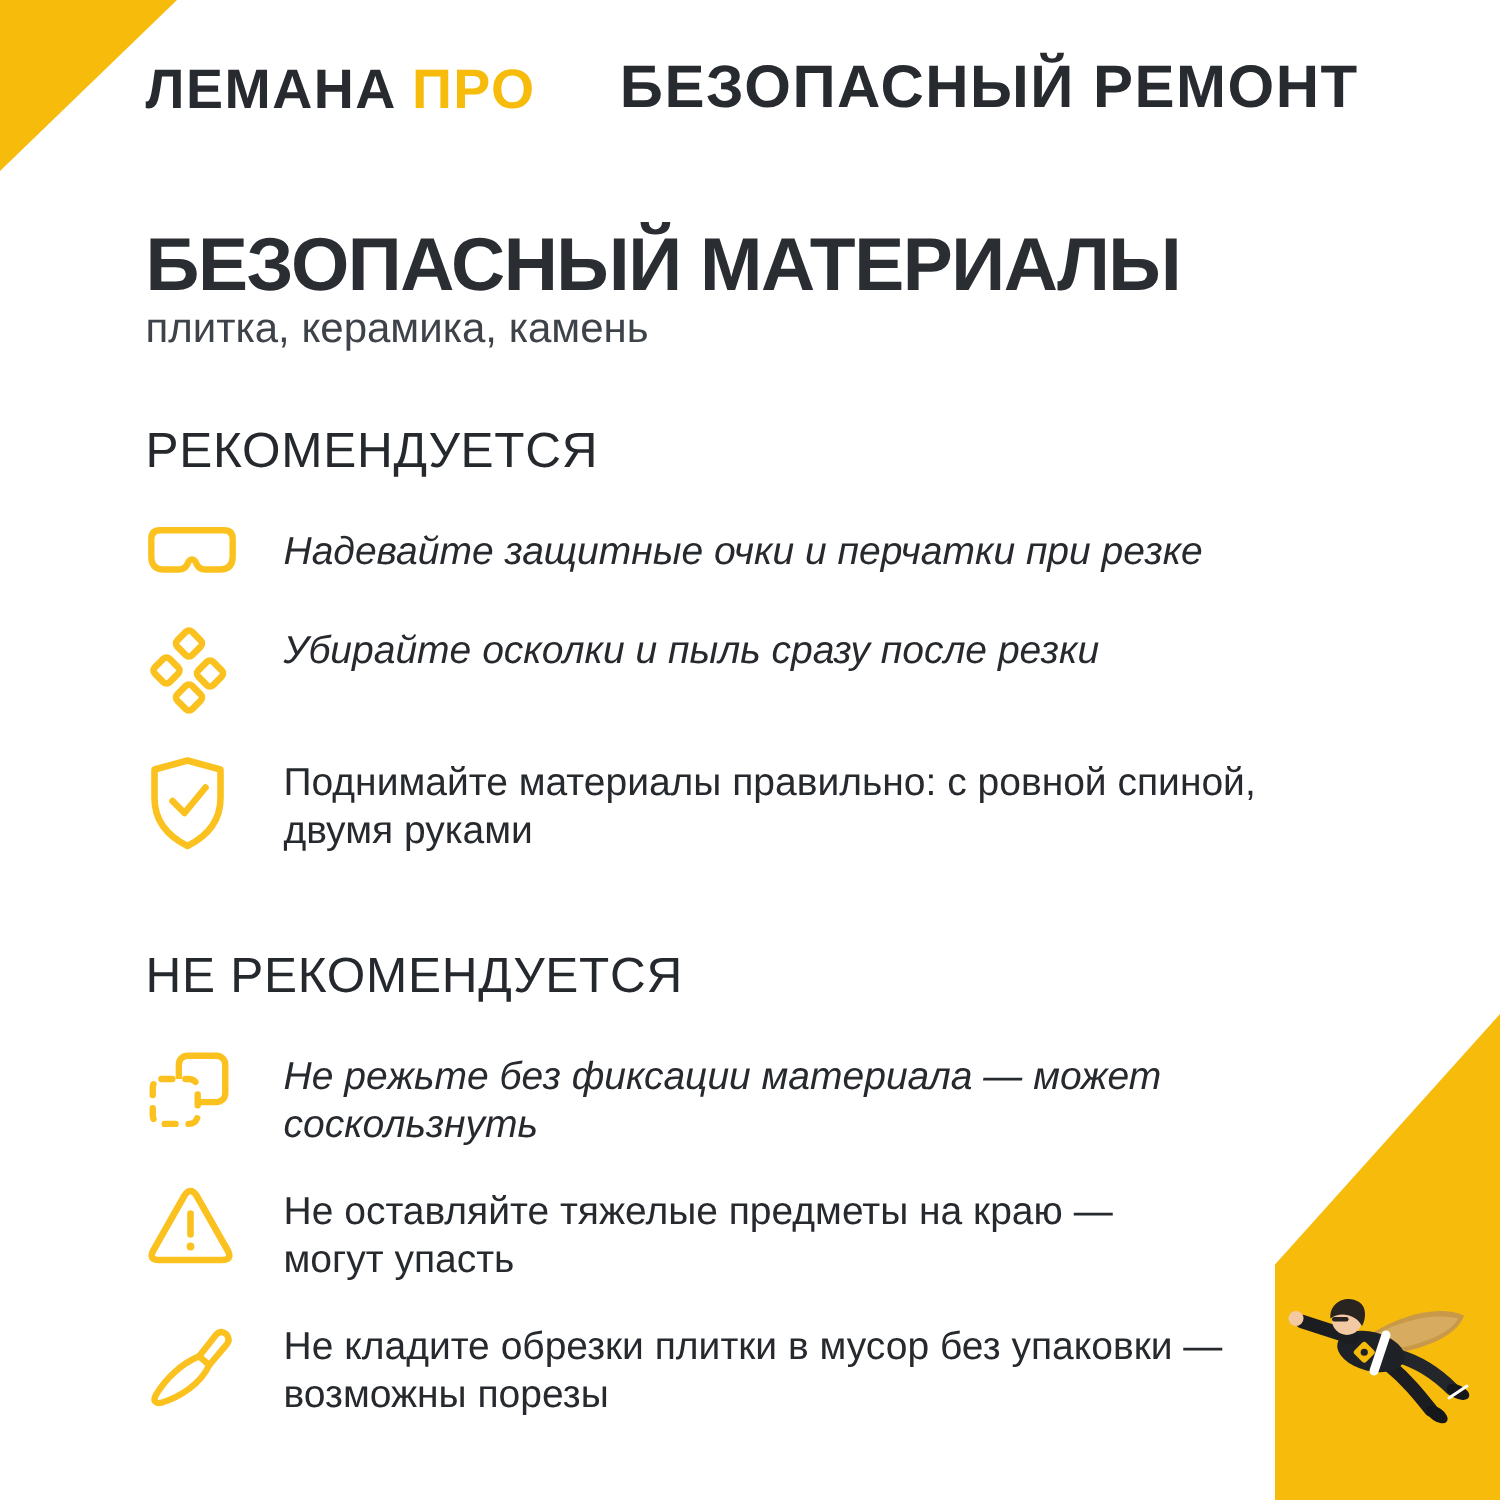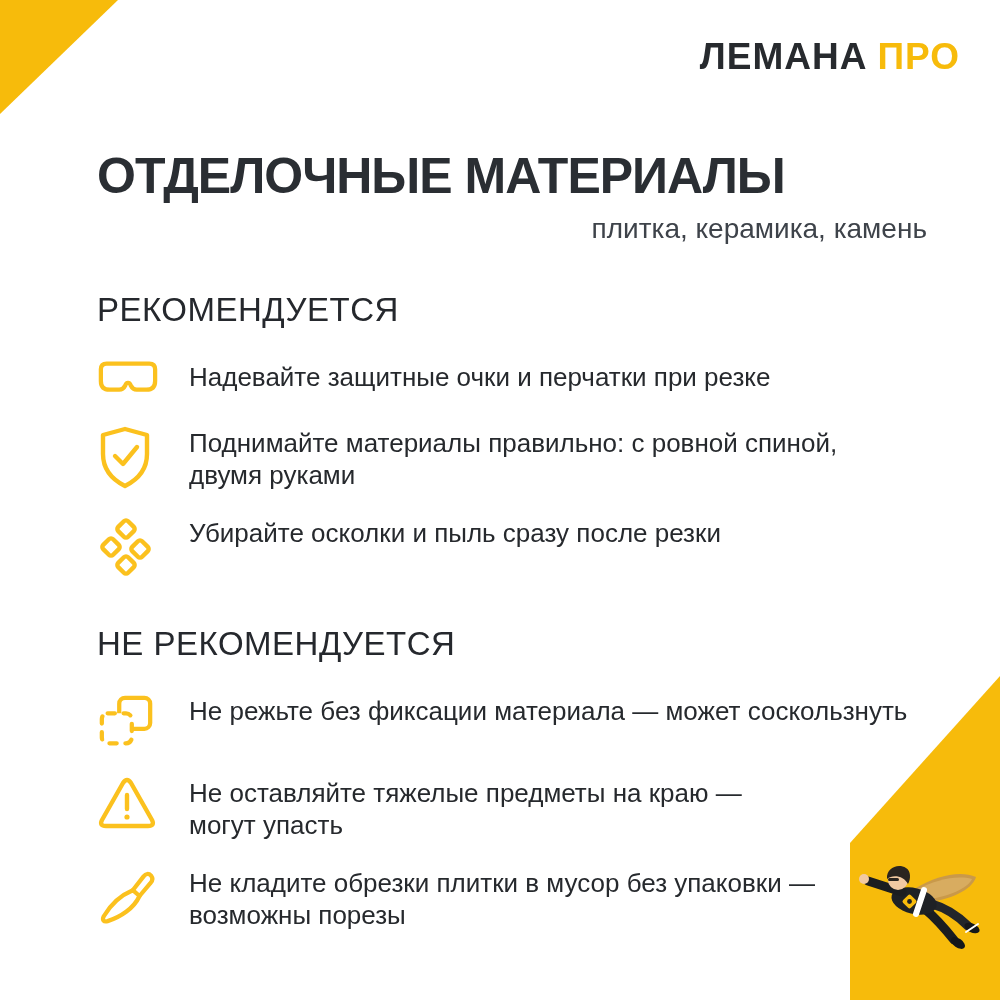--- a/index.html
+++ b/index.html
@@ -14,111 +14,112 @@
     position:absolute;left:0;top:0;width:118px;height:114px;
     background:#F7BB0B;
     clip-path:polygon(0 0,100% 0,0 100%);
   }
   .corner-br{
     position:absolute;right:0;bottom:0;width:152px;height:340px;
   }
   
   .header{
     position:absolute;left:97px;top:36px;right:40px;
-    display:flex;align-items:flex-end;flex-direction:column;
+    display:flex;align-items:flex-end;
   }
   .logo{font-weight:bold;font-size:37px;letter-spacing:1px;white-space:nowrap;}
   .logo .lg-primary{color:#272A2E;}
   .logo .lg-accent{color:#F7BB0B;margin-left:10px;}
   .header-title{
     font-weight:bold;font-size:40px;letter-spacing:1px;color:#272A2E;
     margin-left:56px;white-space:nowrap;
   }
   
   .content{position:absolute;left:97px;top:150px;width:830px;}
   .page-title{
     font-weight:bold;font-size:50px;letter-spacing:-1px;color:#2A2E33;
     line-height:1.05;
   }
   .page-subtitle{
-    font-size:28px;color:#3E434A;margin-top:10px;text-align:right;
+    font-size:28px;color:#3E434A;
   }
   .section-heading{
     font-weight:normal;font-size:33px;letter-spacing:.5px;color:#25282D;
   }
   .sec-rec{margin-top:46px;}
-  .sec-notrec{margin-top:46px;}
+  .sec-notrec{margin-top:62px;}
   .items{margin-top:32px;}
   .item{
     display:flex;align-items:flex-start;margin-bottom:26px;
   }
   .item .icon-box{
     flex:0 0 64px;width:64px;display:flex;justify-content:flex-start;
     margin-top:-2px;
   }
   .item .icon-box svg{display:block;}
   .item .item-text{
     font-size:26px;line-height:32px;color:#26292D;margin-left:28px;
   }
-  .w760{max-width:760px;}
+  .w760{max-width:760px;font-style:italic;}
   .w720{max-width:720px;}
   .w650{max-width:650px;}
   .w620{max-width:620px;}
   .stroke-ic{stroke:#FBC11E;stroke-width:4.4;fill:none;stroke-linecap:round;stroke-linejoin:round;}
 </style>
 </head>
 <body>
 
 <div class="corner-tl"></div>
 
 <div class="header">
   <div class="logo">
     <span class="lg-primary">ЛЕМАНА</span><span class="lg-accent">ПРО</span>
   </div>
+  <div class="header-title">БЕЗОПАСНЫЙ РЕМОНТ</div>
 </div>
 
 <div class="content">
 
-  <div class="page-title">ОТДЕЛОЧНЫЕ МАТЕРИАЛЫ</div>
+  <div class="page-title">БЕЗОПАСНЫЙ МАТЕРИАЛЫ</div>
   <div class="page-subtitle">плитка, керамика, камень</div>
 
   <div class="section-heading sec-rec">РЕКОМЕНДУЕТСЯ</div>
 
   <div class="items">
 
     <div class="item">
       <span class="icon-box">
         <svg width="62" height="42" viewBox="0 0 64 42">
           <path class="stroke-ic" d="M10 4 H54 Q60 4 60 10 V22 Q60 31 51 31 H41 Q37 31 35 27 Q34 24 32 24 Q30 24 29 27 Q27 31 23 31 H13 Q4 31 4 22 V10 Q4 4 10 4 Z"></path>
         </svg>
       </span>
       <span class="item-text w760">Надевайте защитные очки и перчатки при резке</span>
     </div>
 
 
     <div class="item">
       <span class="icon-box">
-        <svg width="56" height="66" viewBox="0 0 56 66">
-          <path class="stroke-ic" d="M28 4 L50 10 V29 Q50 50 28 61 Q6 50 6 29 V10 Z"></path>
-          <path class="stroke-ic" d="M18 31 L26 39 L40 22"></path>
-        </svg>
-      </span>
-      <span class="item-text w720">Поднимайте материалы правильно: с ровной спиной, двумя руками</span>
-    </div>
-
-    <div class="item">
-      <span class="icon-box">
         <svg width="58" height="64" viewBox="0 0 58 64">
           <rect class="stroke-ic" x="22" y="7" width="14" height="14" rx="3" transform="rotate(45 29 14)"></rect>
           <rect class="stroke-ic" x="7" y="25" width="14" height="14" rx="3" transform="rotate(45 14 32)"></rect>
           <rect class="stroke-ic" x="36" y="27" width="14" height="14" rx="3" transform="rotate(45 43 34)"></rect>
           <rect class="stroke-ic" x="22" y="43" width="14" height="14" rx="3" transform="rotate(45 29 50)"></rect>
         </svg>
       </span>
       <span class="item-text w760">Убирайте осколки и пыль сразу после резки</span>
+    </div>
+
+    <div class="item">
+      <span class="icon-box">
+        <svg width="56" height="66" viewBox="0 0 56 66">
+          <path class="stroke-ic" d="M28 4 L50 10 V29 Q50 50 28 61 Q6 50 6 29 V10 Z"></path>
+          <path class="stroke-ic" d="M18 31 L26 39 L40 22"></path>
+        </svg>
+      </span>
+      <span class="item-text w720">Поднимайте материалы правильно: с ровной спиной, двумя руками</span>
     </div>
 
   </div>
 
   <div class="section-heading sec-notrec">НЕ РЕКОМЕНДУЕТСЯ</div>
 
   <div class="items">
 
     <div class="item">
       <span class="icon-box">

